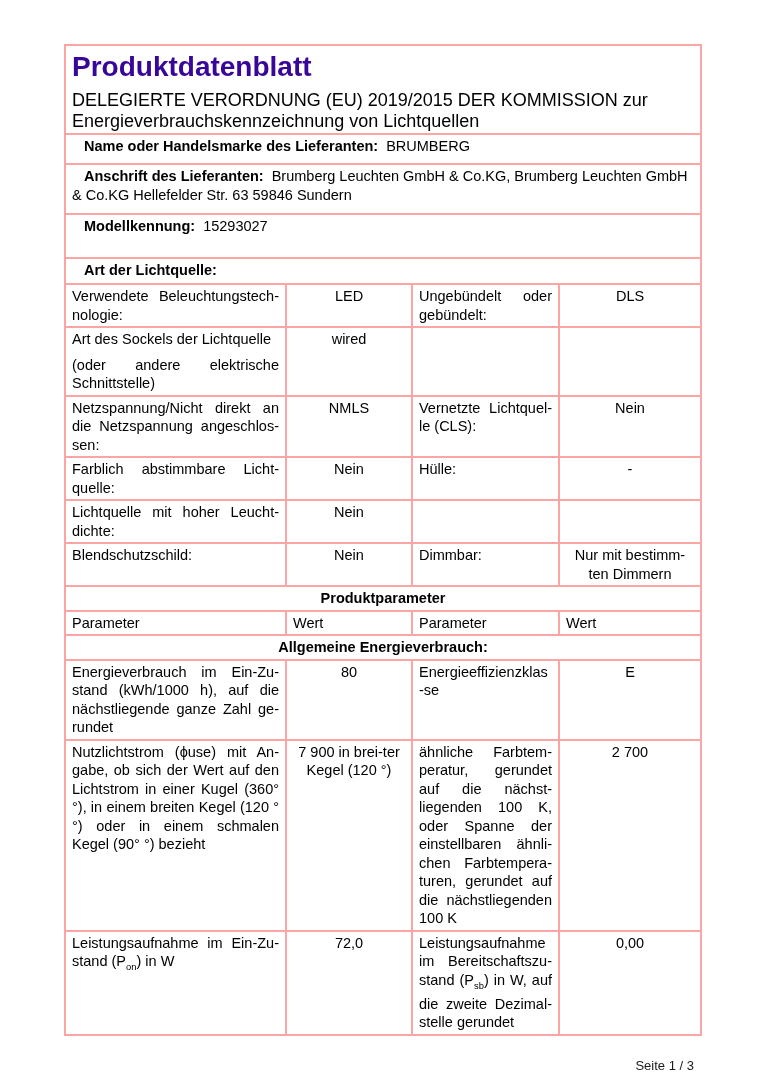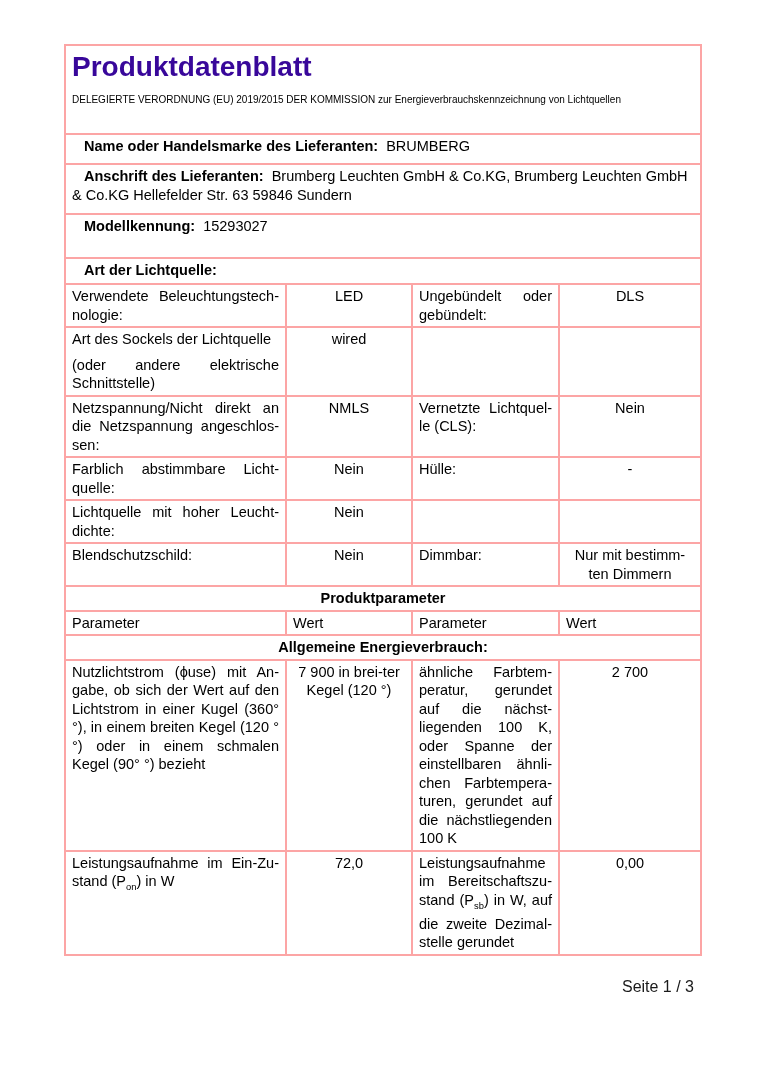--- a/index.html
+++ b/index.html
@@ -7,33 +7,33 @@
   .page{width:636px;margin:44px 0 0 64px;}
   table.doc{border-collapse:collapse;table-layout:fixed;width:636px;}
   table.doc td{border:2px solid #fca5a5;vertical-align:top;padding:2px 6px;font-size:14.5px;line-height:18.5px;word-wrap:break-word;}
   
   td.wide{padding:4px 10px;font-size:15px;line-height:19px;}
   .lbl{font-weight:bold;margin-left:12px;}
   .val{margin-left:8px;}
   
   td.titlecell{padding:6px 11px 8px 11px;}
   h1.title{font-size:28px;line-height:33px;margin:2px 0 7px 0;font-weight:bold;}
-  .regulation{font-size:10px;line-height:20.5px;}
+  .regulation{font-size:18px;line-height:20.5px;}
   
   td.p{text-align:justify;}
   td.v{text-align:center;}
   td.sec{text-align:center;font-weight:bold;padding:1px 6px;}
   sub{font-size:0.65em;}
   .para2{margin-top:7px;}
   
   tr.rt{height:89px} tr.rn{height:30px} tr.ra{height:50px} tr.rm{height:44px} tr.rl{height:26px}
   tr.r1{height:40px} tr.r2{height:64px} tr.r3{height:60px} tr.r4{height:40px} tr.r5{height:40px} tr.r6{height:40px}
   tr.rpt{height:22px} tr.rph{height:21px} tr.rag{height:21px}
   tr.g1{height:77px} tr.g2{height:186px} tr.g3{height:103px}
-  .footer{width:636px;margin:22px 0 0 64px;text-align:right;font-size:16px;color:#1a1a1a;padding-right:6px;box-sizing:border-box;}
+  .footer{width:636px;margin:22px 0 0 64px;text-align:right;font-size:13px;color:#1a1a1a;padding-right:6px;box-sizing:border-box;}
 </style>
 </head>
 <body>
 
 <div class="page">
   <table class="doc">
     <colgroup>
       <col style="width:221px">
         <col style="width:126px">
         <col style="width:147px">
@@ -117,20 +117,26 @@
       <td>Parameter</td>
       <td>Wert</td>
       <td>Parameter</td>
       <td>Wert</td>
     </tr>
 
     <tr class="rag">
       <td colspan="4" class="sec">Allgemeine Energieverbrauch:</td>
     </tr>
 
+    <tr class="g1">
+      <td class="p">Energieverbrauch im Ein-Zu-stand (kWh/1000 h), auf die nächstliegende ganze Zahl ge-rundet</td>
+      <td class="v">80</td>
+      <td class="p">Energieeffizienzklas-se</td>
+      <td class="v">E</td>
+    </tr>
 
     <tr class="g2">
       <td class="p">Nutzlichtstrom (ϕuse) mit An-gabe, ob sich der Wert auf den Lichtstrom in einer Kugel (360° °), in einem breiten Kegel (120 °°) oder in einem schmalen Kegel (90° °) bezieht</td>
       <td class="v">7&nbsp;900 in brei-ter Kegel (120&nbsp;°)</td>
       <td class="p">ähnliche Farbtem-peratur, gerundet auf die nächst-liegenden 100 K, oder Spanne der einstellbaren ähnli-chen Farbtempera-turen, gerundet auf die nächstliegenden 100 K</td>
       <td class="v">2&nbsp;700</td>
     </tr>
 
     <tr class="g3">
       <td class="p"><span>Leistungsaufnahme im Ein-Zu-stand (P</span><sub>on</sub><span>) in W</span></td>

